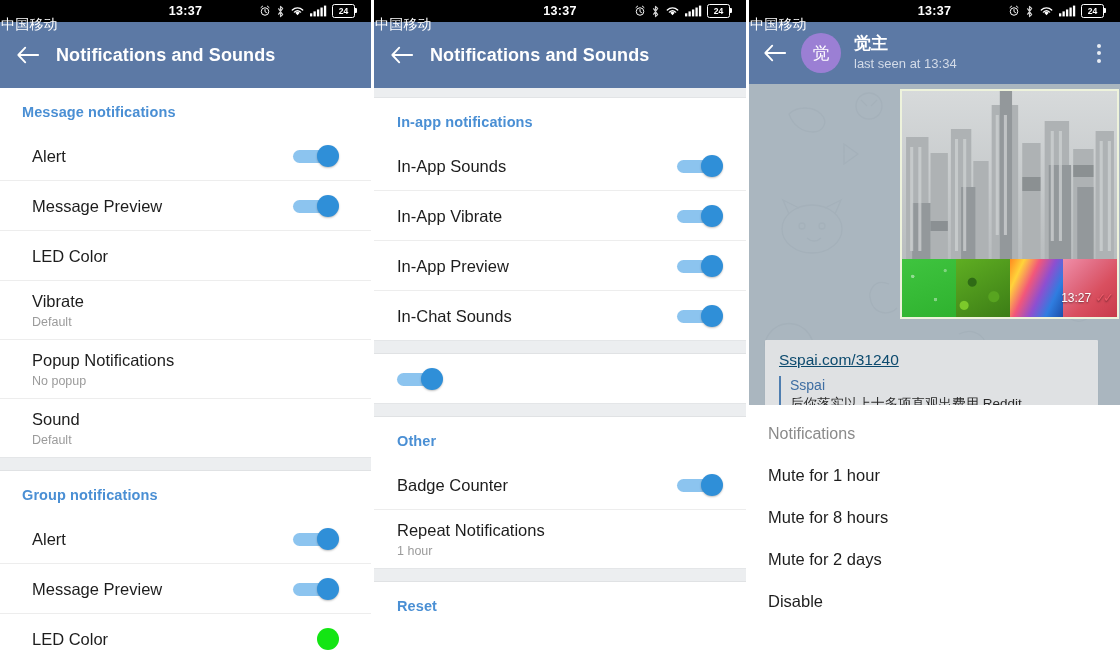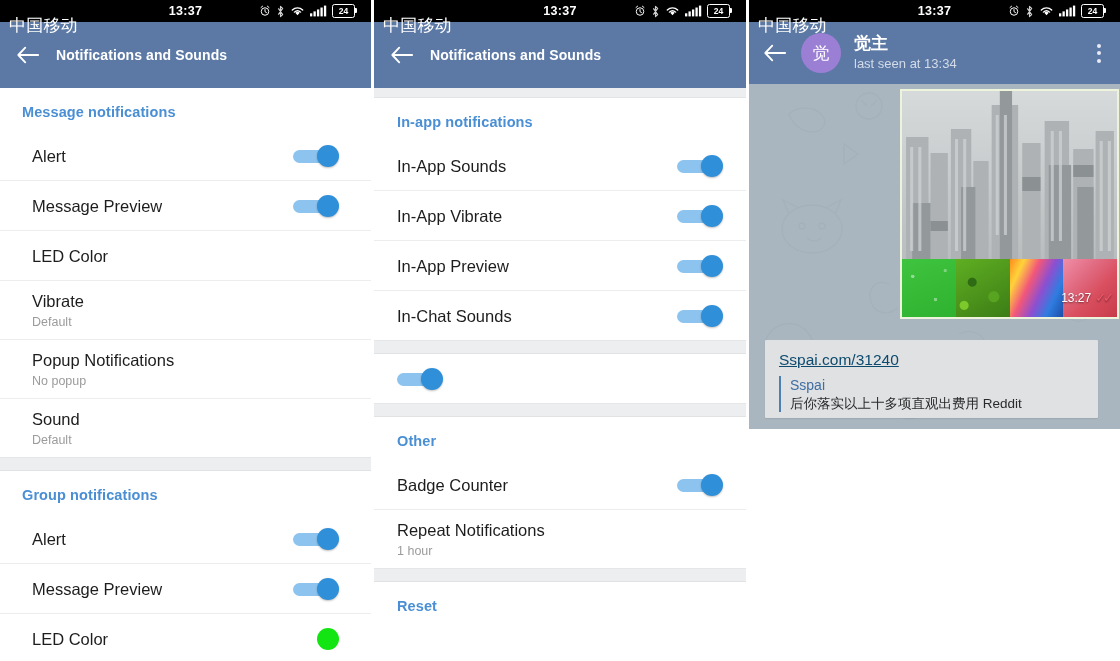--- a/index.html
+++ b/index.html
@@ -16,39 +16,39 @@
   .gap{width:3px;height:661px;background:#ffffff;}
   .p2{width:372px;}
   .p3{width:371px;}
 
   
   .statusbar{
     height:22px;background:#000;color:#fff;
     display:flex;align-items:center;
     font-size:12.5px;position:relative;
   }
-  .sb-carrier{padding-left:9px;letter-spacing:0.2px;font-size:17px;margin-top:28px;}
+  .sb-carrier{padding-left:1px;letter-spacing:0.2px;font-size:14px;margin-top:28px;}
   .sb-time{position:absolute;left:0;right:0;text-align:center;font-size:12.5px;font-weight:bold;letter-spacing:0.3px;}
   .sb-icons{margin-left:auto;display:flex;align-items:center;gap:5px;padding-right:16px;position:relative;z-index:2;}
   .sb-icons svg{display:block;}
   .batt{
     display:inline-flex;align-items:center;justify-content:center;
     border:1.6px solid #fff;border-radius:2.5px;
     min-width:19px;height:12px;font-size:8.5px;font-weight:bold;color:#fff;
     line-height:1;position:relative;padding:0 1px;
   }
   .batt:after{content:"";position:absolute;right:-3.2px;top:3px;width:2px;height:5px;background:#fff;border-radius:0 1px 1px 0;}
 
   
   .appbar{
     height:66px;background:#5c79a5;
     display:flex;align-items:center;color:#fff;
   }
   .back-btn{width:56px;display:flex;align-items:center;justify-content:center;cursor:pointer;}
-  .appbar-title{font-size:14px;font-weight:bold;letter-spacing:0.1px;}
+  .appbar-title{font-size:18px;font-weight:bold;letter-spacing:0.1px;}
   .appbar-sep{height:9px;background:#eceef0;border-bottom:1px solid #e2e4e6;}
 
   
   .list{background:#fff;}
   .sect-head{
     color:#4a8fd4;font-size:14.5px;font-weight:bold;
     padding:16px 0 11px 22px;letter-spacing:0.1px;
   }
   .p2 .sect-head{padding-left:23px;}
   .row{
@@ -546,15 +546,22 @@
 
       <div class="linkcard">
         <span class="linkurl">Sspai.com/31240</span>
         <div class="linkquote">
           <div class="linksite">Sspai</div>
           <div class="linkdesc">后你落实以上十多项直观出费用 Reddit</div>
         </div>
       </div>
     </div>
 
+    <div class="sheet">
+      <div class="sheet-title">Notifications</div>
+      <div class="sheet-item">Mute for 1 hour</div>
+      <div class="sheet-item">Mute for 8 hours</div>
+      <div class="sheet-item">Mute for 2 days</div>
+      <div class="sheet-item">Disable</div>
+    </div>
   </div>
 
 </div>
 
 </body></html>

